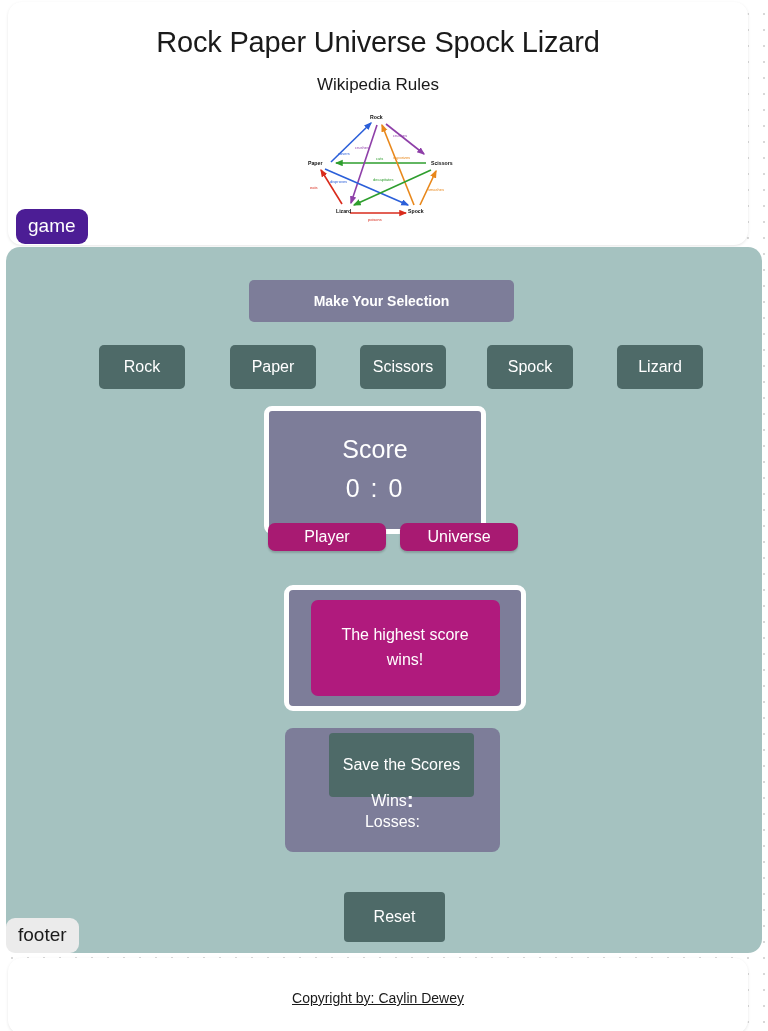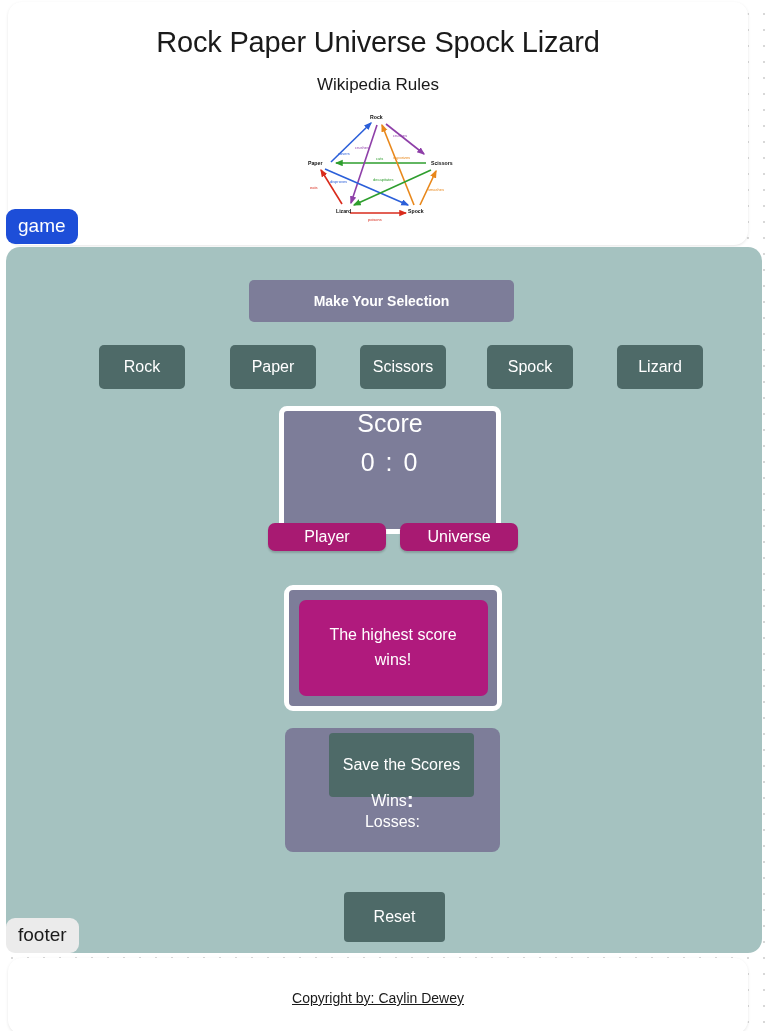--- a/index.html
+++ b/index.html
@@ -60,23 +60,23 @@
   .section-tag {
     position: absolute;
     font-size: 19px;
     line-height: 1;
     padding: 7px 12px 9px;
     border-radius: 9px;
     z-index: 30;
     white-space: nowrap;
   }
   .section-tag.game {
-    left: 6px;
+    left: 16px;
     top: 209px;
-    background: #1d4ed8;
+    background: #4c1d95;
     color: #ffffff;
   }
   .section-tag.footer {
     left: 6px;
     top: 918px;
     background: #ebebeb;
     color: #1a1a1a;
   }
 
   
@@ -132,31 +132,32 @@
   }
   .choice-btn.c0 { left: 93px;  width: 86px; }
   .choice-btn.c1 { left: 224px; width: 86px; }
   .choice-btn.c2 { left: 354px; width: 86px; }
   .choice-btn.c3 { left: 481px; width: 86px; }
   .choice-btn.c4 { left: 611px; width: 86px; }
 
   
   .score-board {
     position: absolute;
-    left: 273px;
+    left: 258px;
     top: 159px;
     width: 222px;
     height: 128px;
     background: #7d7d99;
     border: 5px solid #ffffff;
     border-radius: 8px;
     display: flex;
     flex-direction: column;
     align-items: center;
     justify-content: flex-start;
+    padding-top: 26px;
   }
   .score-label {
     color: #ffffff;
     font-size: 25px;
     font-weight: 400;
     line-height: 1;
   }
   .score-value {
     color: #ffffff;
     font-size: 25px;
@@ -190,21 +191,21 @@
     cursor: pointer;
   }
   .score-tag.player   { left: 262px; width: 118px; }
   .score-tag.universe { left: 394px; width: 118px; }
 
   
   .message-outer {
     position: absolute;
     left: 278px;
     top: 338px;
-    width: 218px;
+    width: 242px;
     height: 126px;
     background: #7d7d99;
     border: 5px solid #ffffff;
     border-radius: 9px;
     display: flex;
     align-items: center;
     justify-content: center;
   }
   .message-inner {
     width: 189px;

